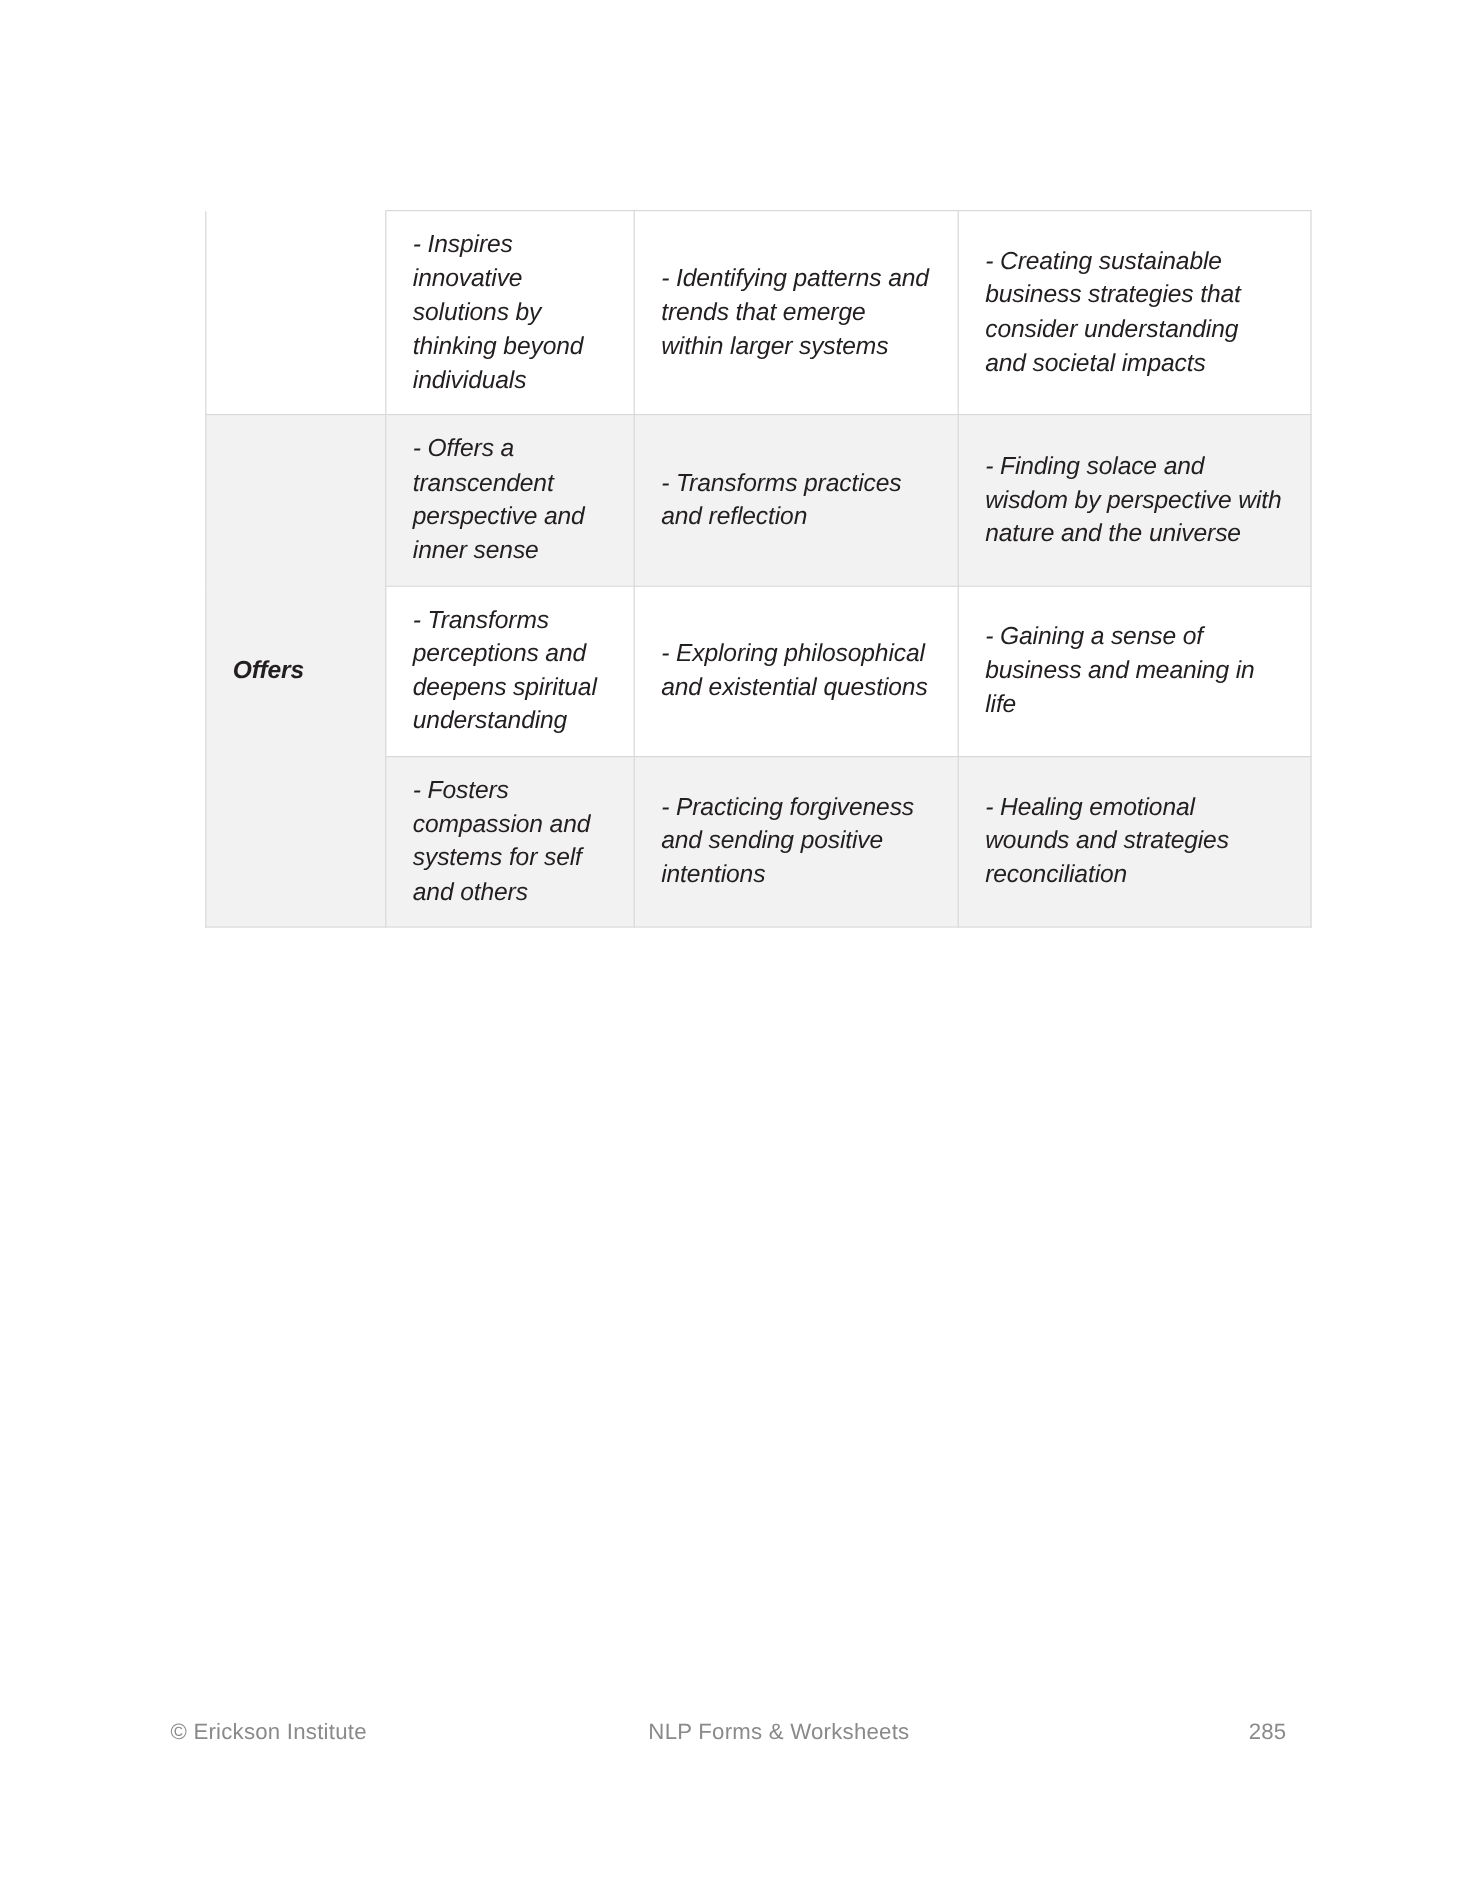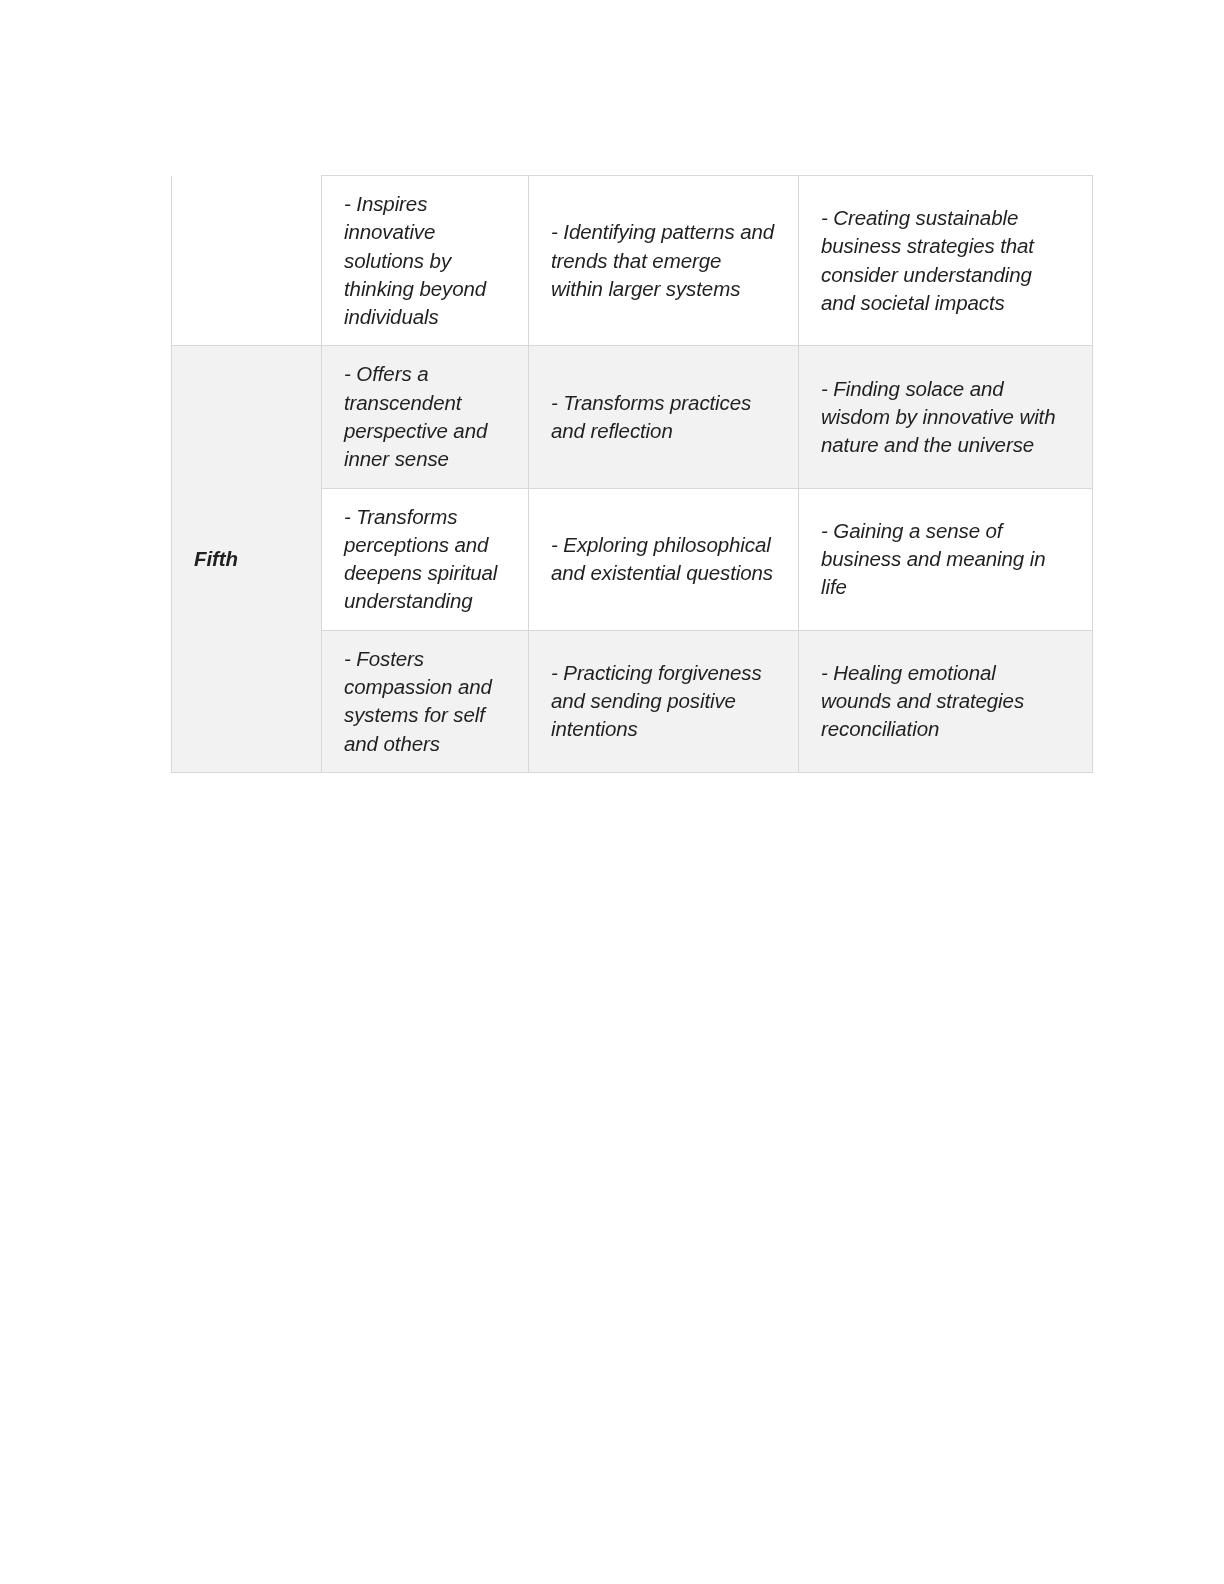--- a/index.html
+++ b/index.html
@@ -111,36 +111,41 @@
       <tbody>
 
         <tr class="row-continued">
           <td class="label-cell-empty"></td>
           <td class="cell-tight">- Inspires innovative solutions by thinking beyond individuals</td>
           <td>- Identifying patterns and trends that emerge within larger systems</td>
           <td>- Creating sustainable business strategies that consider understanding and societal impacts</td>
         </tr>
 
         <tr class="row-shaded">
-          <td class="label-cell" rowspan="3">Fifth</td>
+          <td class="label-cell" rowspan="3">Offers</td>
           <td class="cell-tight">- Offers a transcendent perspective and inner sense</td>
           <td>- Transforms practices and reflection</td>
-          <td>- Finding solace and wisdom by innovative with nature and the universe</td>
+          <td>- Finding solace and wisdom by perspective with nature and the universe</td>
         </tr>
 
         <tr class="row-plain">
           <td class="cell-tight">- Transforms perceptions and deepens spiritual understanding</td>
           <td>- Exploring philosophical and existential questions</td>
           <td>- Gaining a sense of business and meaning in life</td>
         </tr>
 
         <tr class="row-shaded">
           <td class="cell-tight">- Fosters compassion and systems for self and others</td>
           <td>- Practicing forgiveness and sending positive intentions</td>
           <td>- Healing emotional wounds and strategies reconciliation</td>
         </tr>
 
       </tbody>
     </table>
   </div>
 
+  <div class="footer">
+    <span class="f-left">© Erickson Institute</span>
+    <span class="f-center">NLP Forms &amp; Worksheets</span>
+    <span class="f-right">285</span>
+  </div>
 
 </div>
 
 </body></html>

